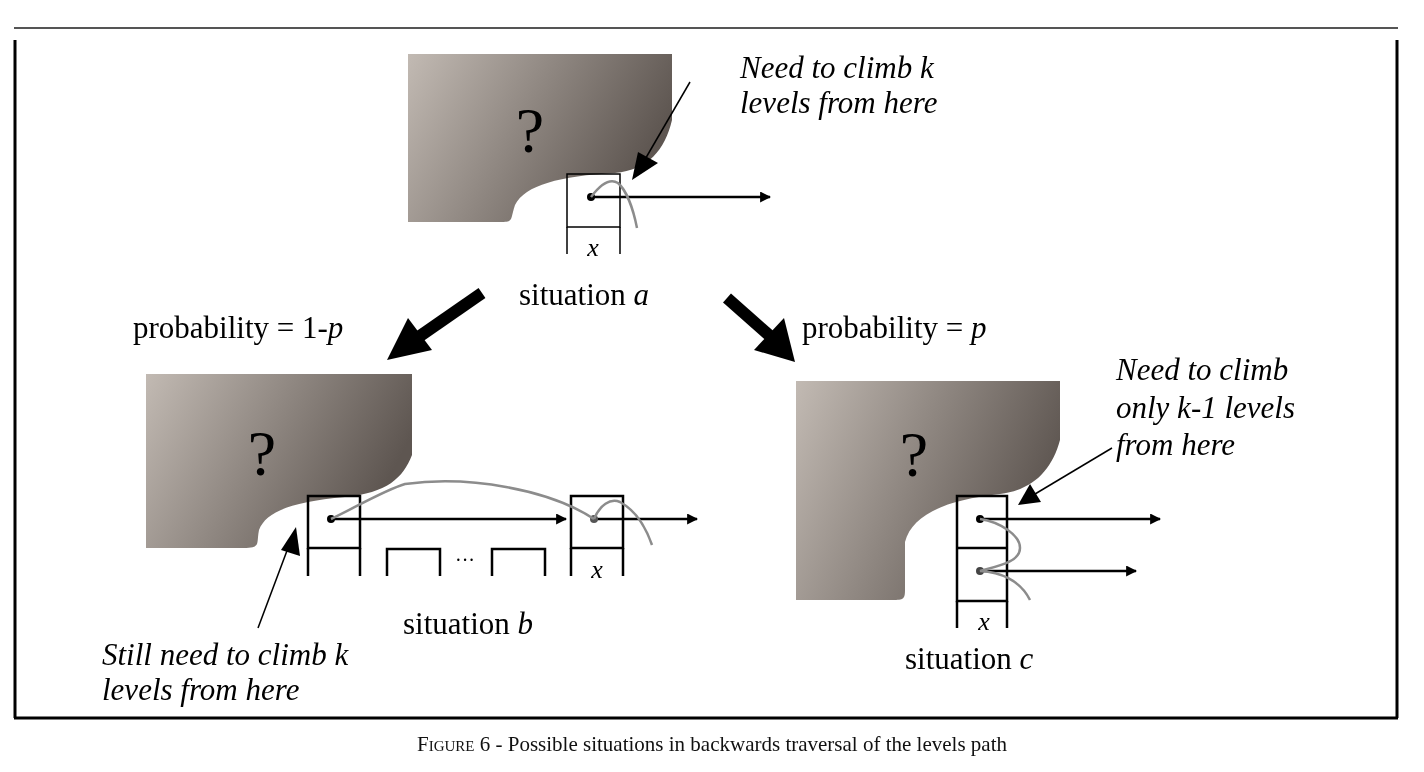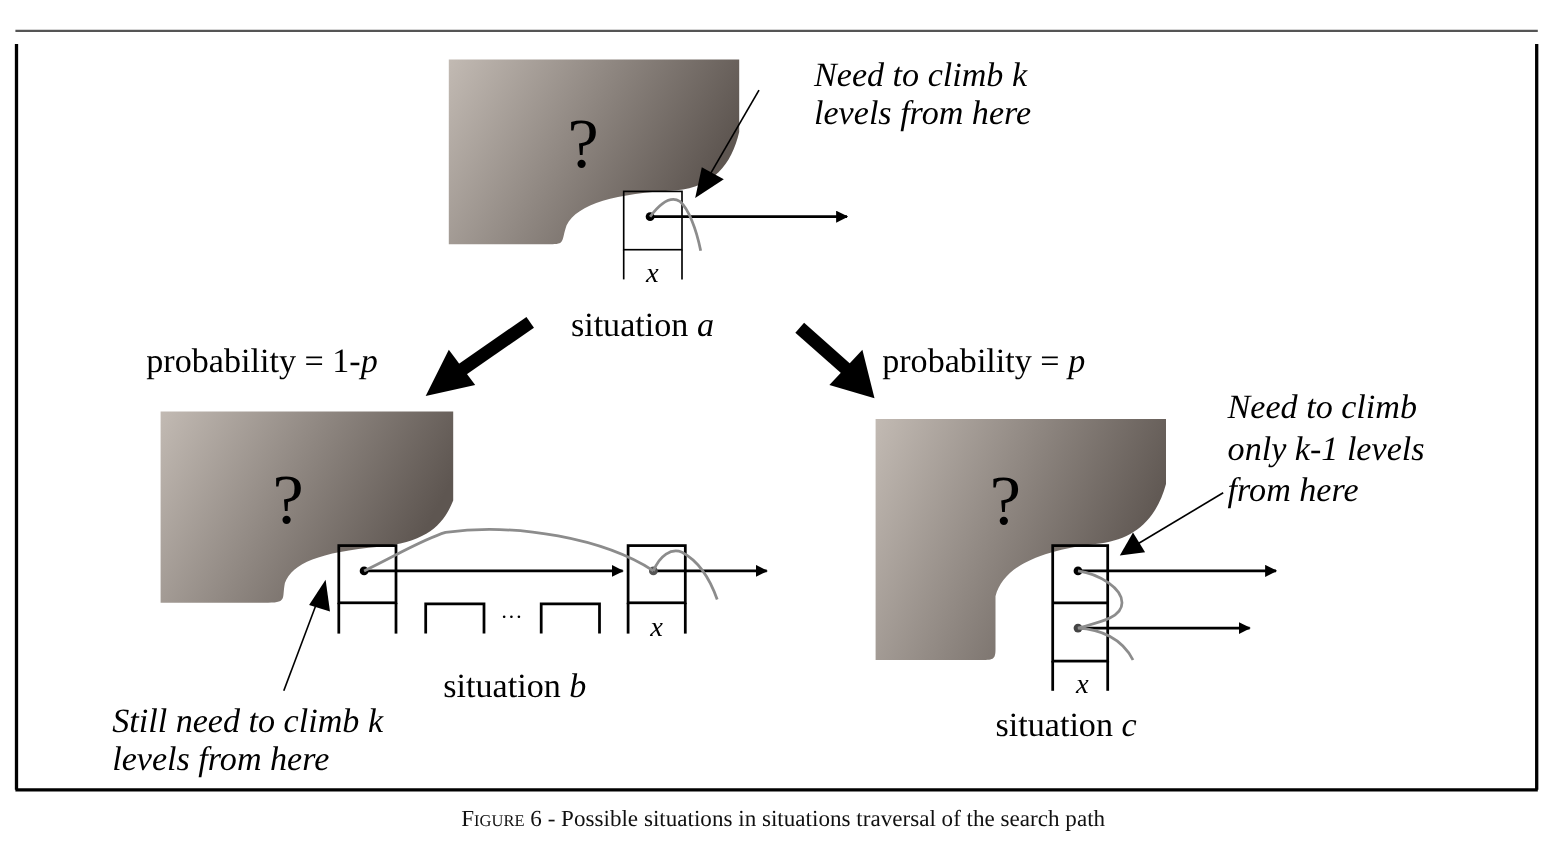--- a/index.html
+++ b/index.html
@@ -118,13 +118,13 @@
     <line x1="1112" y1="448" x2="1030" y2="497" stroke="#000" stroke-width="1.5"></line>
     <path d="M1018,505 L1030,484 L1041,502 Z" fill="#000"></path>
     <text x="1116" y="380" class="serif ital" font-size="31">Need to climb</text>
     <text x="1116" y="418" class="serif ital" font-size="31">only k-1 levels</text>
     <text x="1116" y="455" class="serif ital" font-size="31">from here</text>
 
     <text x="905" y="669" class="serif" font-size="31"><tspan>situation </tspan><tspan class="ital">c</tspan></text>
   </g>
 </svg>
 
-<div class="caption"><span class="sc">Figure 6</span><span> - Possible situations in situations traversal of the search path</span></div>
+<div class="caption"><span class="sc">Figure 6</span><span> - Possible situations in backwards traversal of the levels path</span></div>
 
 </body></html>

